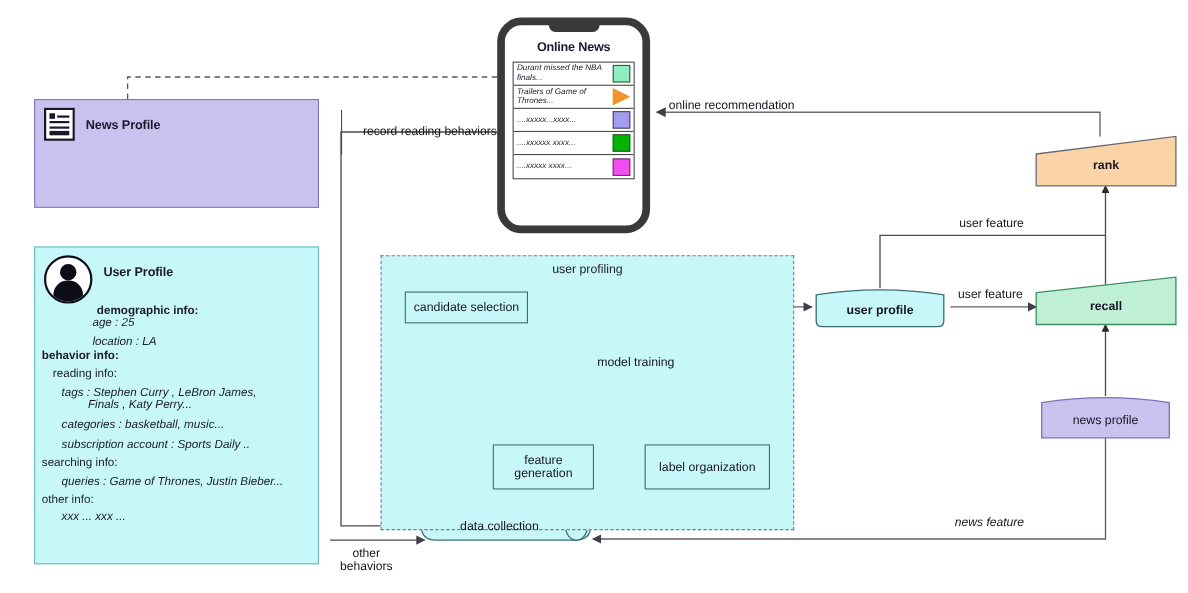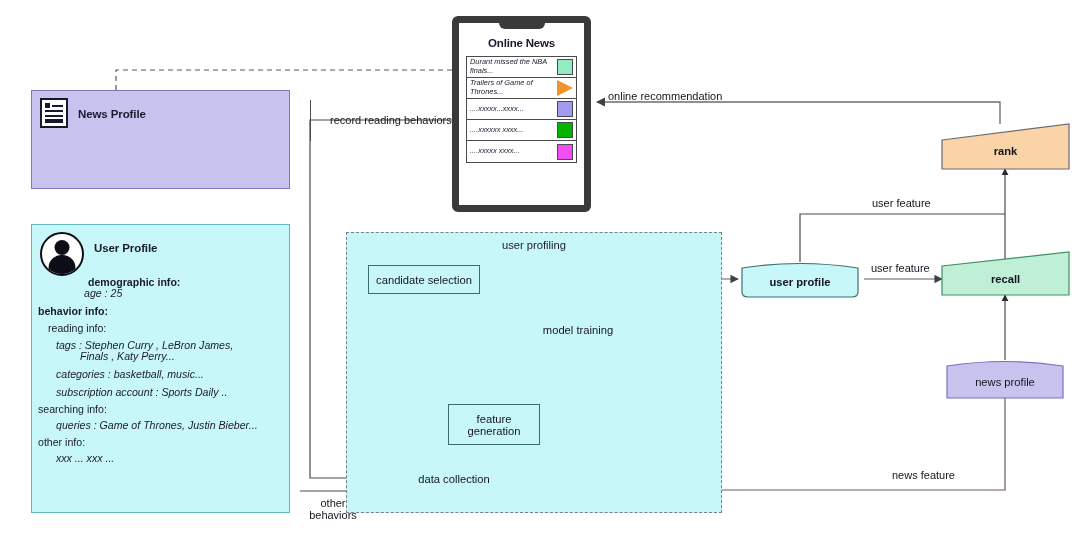--- a/index.html
+++ b/index.html
@@ -120,21 +120,21 @@
   .user .indent-head2 { padding-left: 2px; }
   .user .demo-head { padding-left: 52px; margin-top:1px;}
 
   
   .phone {
     position: absolute;
     left: 452px; top: 16px;
     width: 139px; height: 196px;
     box-sizing: border-box;
     border: 7px solid #3a3a3a;
-    border-radius: 6px;
+    border-radius: 22px;
     background: #ffffff;
   }
   .phone .notch {
     position: absolute;
     left: 50%; top: -1px;
     transform: translateX(-50%);
     width: 46px; height: 7px;
     background: #3a3a3a;
     border-radius: 0 0 6px 6px;
   }
@@ -320,20 +320,21 @@
         <div class="head"></div>
           <div class="body"></div>
       </div>
       <div>
         <div class="card-title">User Profile</div>
       </div>
     </div>
     <div class="card-lines">
       <div class="lbl-bold demo-head">demographic info:</div>
       <div class="nested1">age : 25</div>
+      <div class="nested1" style="margin-bottom:1px;">location : LA</div>
       <div class="lbl-bold indent-head2">behavior info:</div>
       <div class="lbl-bold indent-head" style="font-weight:normal;margin-top:6px;">reading info:</div>
       <div class="nested2" style="margin-top:6px;">tags : Stephen Curry , LeBron James,</div>
       <div class="nested3">Finals , Katy Perry...</div>
       <div class="nested2" style="margin-top:7px;">categories :  basketball, music...</div>
       <div class="nested2" style="margin-top:7px;">subscription account  :   Sports Daily ..</div>
       <div class="lbl-bold indent-head2" style="font-weight:normal;margin-top:6px;">searching info:</div>
       <div class="nested2" style="margin-top:5px;">queries :  Game of Thrones, Justin Bieber...</div>
       <div class="lbl-bold indent-head2" style="font-weight:normal;margin-top:5px;">other info:</div>
       <div class="nested2" style="margin-top:5px;">xxx ... xxx ...</div>
@@ -363,36 +364,39 @@
       <div class="news-item">
         <span class="txt">....xxxxx   xxxx...</span>
         <span class="thumb" style="background:#f04ef0"></span>
       </div>
     </div>
   </div>
 
   <div class="plainrect" style="left:310px; top:100px; width:142px; height:41px; border-right:none; border-bottom:none; border-top:none; border-left:1px solid #4a4a4a; background:transparent;"></div>
   <div class="wirelabel" style="left:314px; top:114px;margin-left:16px;">record reading behaviors</div>
 
-  <div class="dashbox" style="left:346px; top:232px; width:376px; height:281px;padding-left:40px;">
+  <div class="dashbox" style="left:346px; top:232px; width:376px; height:250px;padding-left:40px;">
     <div class="dashbox-label">user profiling</div>
   </div>
 
   <div class="node rect" style="left:368px; top:265px; width:112px; height:29px;">
     <span>candidate selection</span>
   </div>
 
   <div class="node" style="left:520px; top:318px; width:116px; height:24px; background:transparent;">
     <span>model training</span>
   </div>
 
   <div class="node rect" style="left:448px; top:404px; width:92px; height:41px;">
     <span>feature generation</span>
   </div>
 
+  <div class="node rect" style="left:586px; top:404px; width:114px; height:41px;">
+    <span>label organization</span>
+  </div>
 
   <div class="node" style="left:390px; top:466px; width:128px; height:25px; background:transparent;">
     <span>data collection</span>
   </div>
 
   <div class="node" style="left:742px; top:266px; width:116px; height:31px; background:transparent;">
     <span class="bold">user profile</span>
   </div>
 
   <div class="node" style="left:947px; top:366px; width:116px; height:32px; background:transparent;">
@@ -406,21 +410,21 @@
   <div class="node" style="left:942px; top:132px; width:127px; height:37px; background:transparent;">
     <span class="bold">rank</span>
   </div>
 
   <div class="wirelabel" style="left:608px; top:90px;">online recommendation</div>
 
   <div class="wirelabel" style="left:872px; top:197px;">user feature</div>
 
   <div class="wirelabel" style="left:871px; top:262px;">user feature</div>
 
-  <div class="wirelabel" style="left:892px; top:469px;">news feature</div>
+  <div class="wirelabel" style="left:868px; top:469px;font-style:italic;">news feature</div>
 
   <div class="smalllabel" style="left:303px; top:497px; width:60px;">
     <div>other</div>
     <div>behaviors</div>
   </div>
 
   <div style="position:absolute; left:300px; top:491px; width:1px; height:0;"></div>
 
 </div>
 

